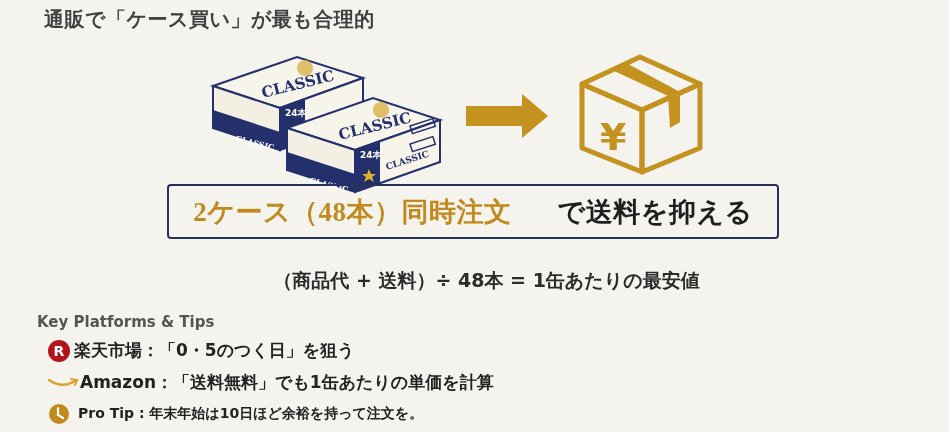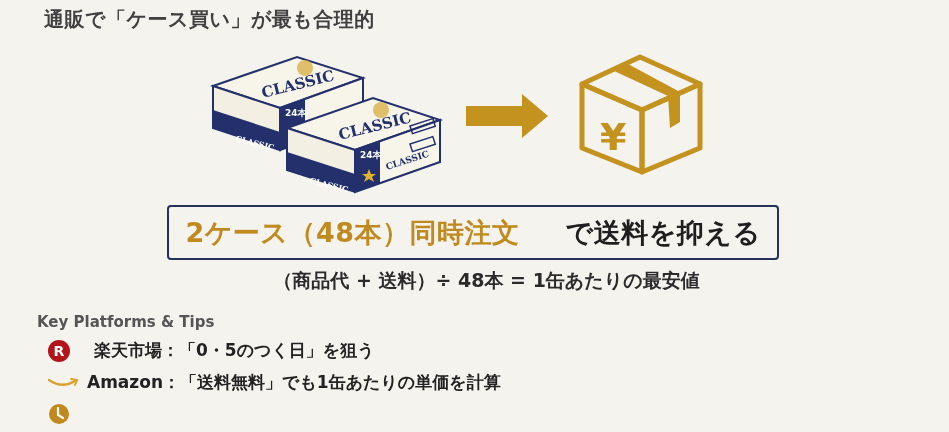--- a/index.html
+++ b/index.html
@@ -12,40 +12,40 @@
     }
     .title {
       position: absolute; left: 44px; top: 6px;
       font-size: 20px; font-weight: bold; color: #404040;
       letter-spacing: 0.5px;
     }
     .cases { position: absolute; left: 205px; top: 52px; width: 250px; height: 145px; }
     .arrow { position: absolute; left: 462px; top: 90px; width: 90px; height: 52px; }
     .yenbox { position: absolute; left: 576px; top: 52px; width: 132px; height: 126px; }
     .callout {
-      position: absolute; left: 167px; top: 205px; width: 612px; height: 55px;
+      position: absolute; left: 167px; top: 184px; width: 612px; height: 55px;
       border: 2px solid #26325a; border-radius: 4px; box-sizing: border-box;
       display: flex; align-items: center; justify-content: center;
-      font-size: 27px; font-weight: bold; letter-spacing: 0.5px;
+      font-size: 27px; font-weight: bold; letter-spacing: 0.5px; font-family: Liberation Serif, serif;
     }
     .callout .hl { color: #c08a1e; }
     .callout .rest { color: #1e1e1e; margin-left: 46px; }
     .formula {
       position: absolute; left: 0; width: 949px; top: 268px; text-align: center;
       font-size: 19px; font-weight: bold; color: #2b2b2b; padding-left: 12px;
     }
     .section-label {
       position: absolute; left: 37px; top: 313px;
       font-size: 15px; font-weight: bold; color: #555;
     }
     .row { position: absolute; left: 48px; display: flex; align-items: center; }
     .row1 { top: 339px; }
     .row2 { top: 371px; }
     .row3 { top: 403px; }
-    .row .txt { font-size: 17px; font-weight: bold; color: #222; margin-left: 24px; }
+    .row .txt { font-size: 17px; font-weight: bold; color: #222; margin-left: 4px; }
     .row3 .txt { font-size: 14px; margin-left: 8px; }
     .icon-r {
       width: 22px; height: 22px; border-radius: 50%; background: #b3131b;
       color: #fff; font-size: 14px; font-weight: bold;
       display: flex; align-items: center; justify-content: center;
     }
   </style>
 </head>
 <body>
 
@@ -109,21 +109,22 @@
 <div class="row row1">
   <div class="icon-r">R</div>
   <span class="txt">楽天市場：「0・5のつく日」を狙う</span>
 </div>
 
 <div class="row row2">
   <svg width="32" height="14" viewBox="0 0 32 14">
     <path d="M1,4 Q14,13 27,5" fill="none" stroke="#d9a233" stroke-width="2.5" stroke-linecap="round"></path>
     <path d="M23,3 L29,4 L27,9" fill="none" stroke="#d9a233" stroke-width="2" stroke-linecap="round"></path>
   </svg>
-  <span class="txt" style="margin-left:7px">Amazon：「送料無料」でも1缶あたりの単価を計算</span>
+  <span class="txt" style="margin-left:0">Amazon：「送料無料」でも1缶あたりの単価を計算</span>
 </div>
 
 <div class="row row3">
   <svg width="22" height="22" viewBox="0 0 22 22">
     <circle cx="11" cy="11" r="10" fill="#c08a1e"></circle>
     <path d="M10,5 L10,12 L15,15" fill="none" stroke="#fff" stroke-width="2.2" stroke-linecap="round"></path>
   </svg>
+  <span class="txt">Pro Tip : 年末年始は10日ほど余裕を持って注文を。</span>
 </div>
 
 </body></html>

